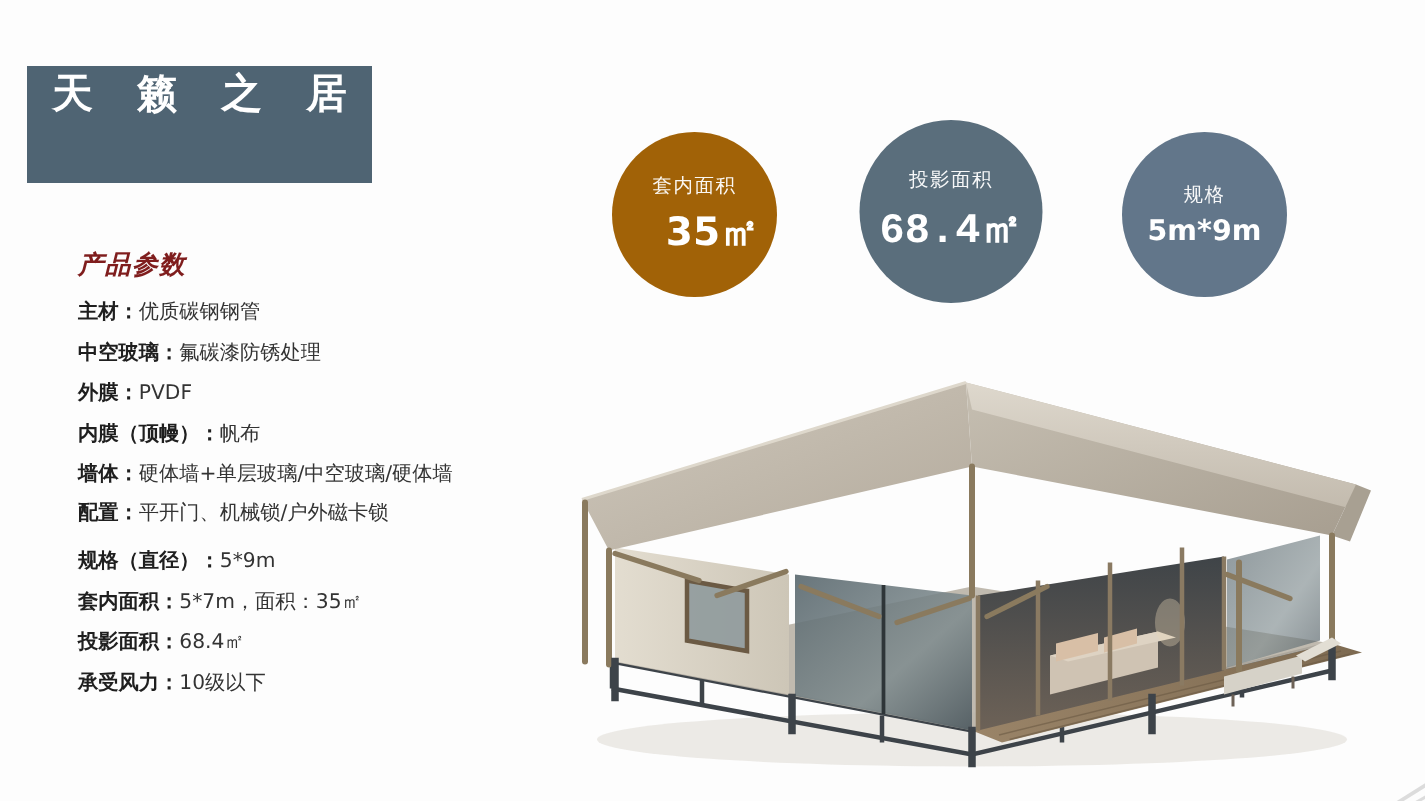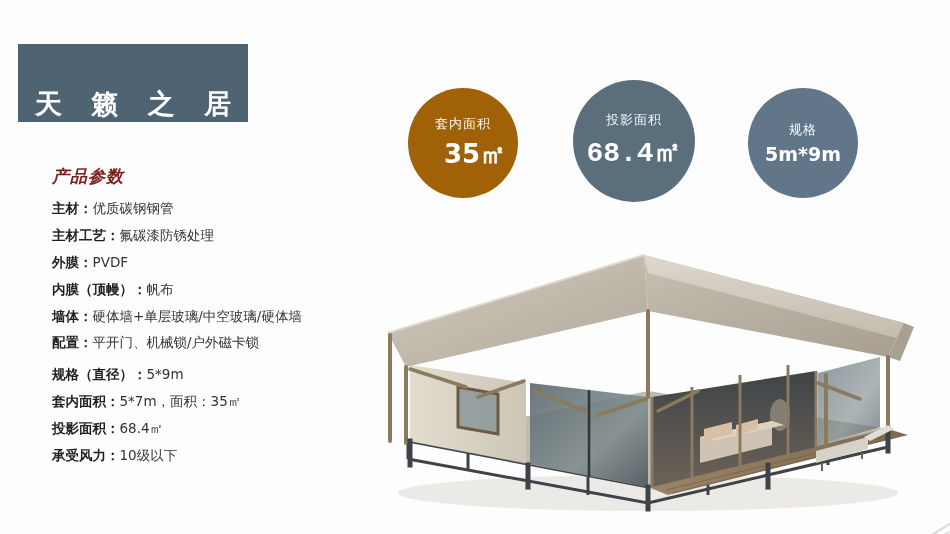--- a/index.html
+++ b/index.html
@@ -24,21 +24,21 @@
 
   
   .title-box {
     position: absolute;
     left: 18px;
     top: 44px;
     width: 230px;
     height: 78px;
     background: #4f6473;
     display: flex;
-    align-items: flex-end;
+    align-items: flex-start;
     justify-content: center;
   }
   .title-text {
     color: #ffffff;
     font-size: 27px;
     letter-spacing: 10px;
     font-weight: bold;
     text-indent: 10px;
     font-family: "DejaVu Sans", "Liberation Sans", sans-serif;
   }
@@ -145,21 +145,21 @@
     <span class="title-text">天 籁 之 居</span>
   </div>
 
   <div class="section section-1">
     <div class="section-heading">产品参数</div>
 
     <div class="spec-line">
       <span class="spec-key">主材：</span><span class="spec-val">优质碳钢钢管</span>
     </div>
     <div class="spec-line">
-      <span class="spec-key">主材工艺：</span><span class="spec-val">氟碳漆防锈处理</span>
+      <span class="spec-key">中空玻璃：</span><span class="spec-val">氟碳漆防锈处理</span>
     </div>
     <div class="spec-line">
       <span class="spec-key">外膜：</span><span class="spec-val">PVDF</span>
     </div>
     <div class="spec-line">
       <span class="spec-key">内膜（顶幔）：</span><span class="spec-val">帆布</span>
     </div>
     <div class="spec-line">
       <span class="spec-key">墙体：</span><span class="spec-val">硬体墙+单层玻璃/中空玻璃/硬体墙</span>
     </div>

